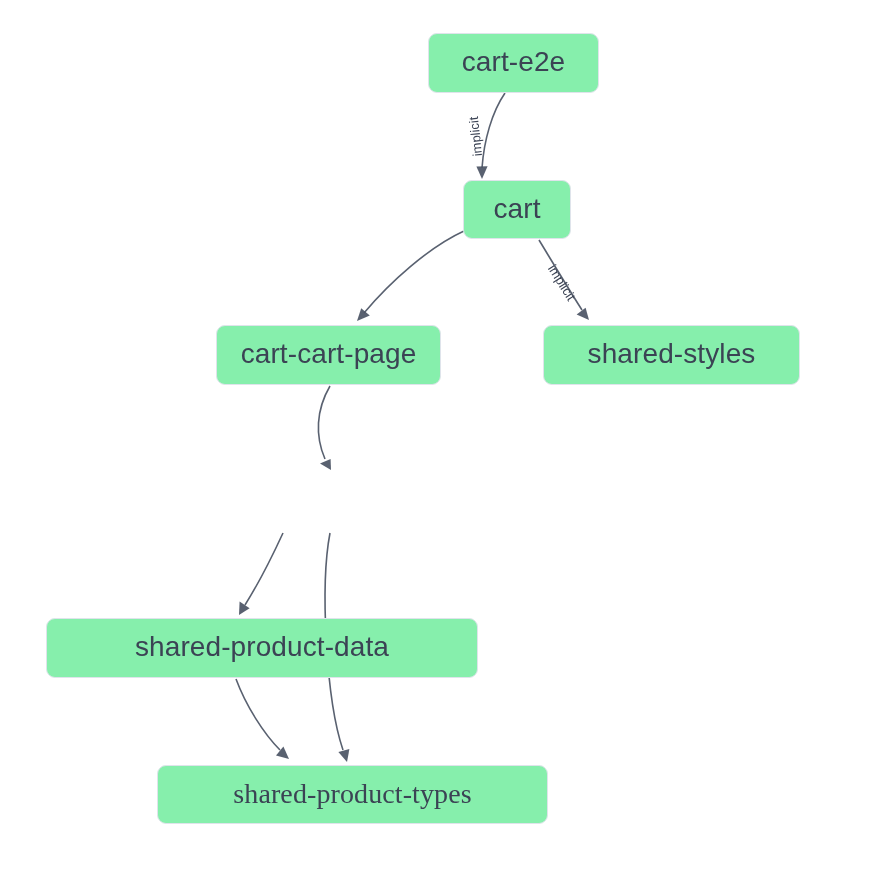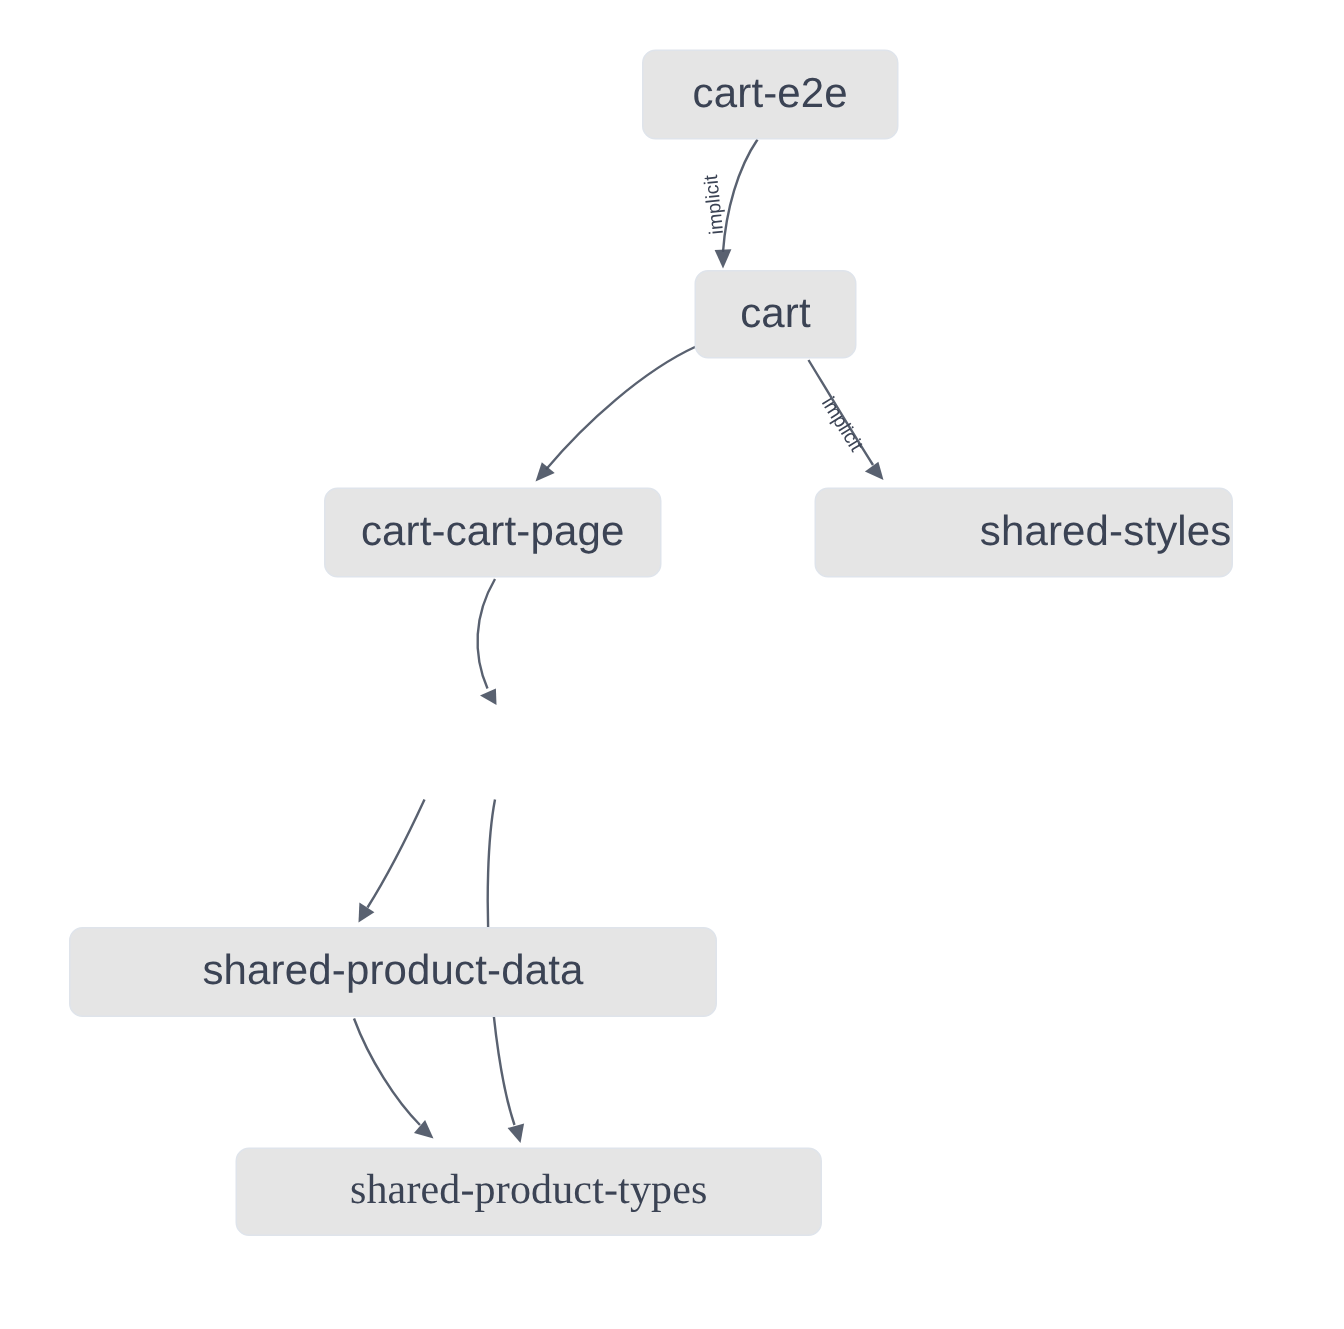--- a/index.html
+++ b/index.html
@@ -26,21 +26,21 @@
     height: 886px;
     z-index: 1;
   }
   .graph-node {
     position: absolute;
     z-index: 2;
     box-sizing: border-box;
     display: flex;
     align-items: center;
     justify-content: center;
-    background: #e5e5e5;
+    background: #86efac;
     border: 1px solid #dfe4eb;
     border-radius: 9px;
     color: #3b4354;
     font-size: 28px;
     font-weight: 400;
     letter-spacing: 0.1px;
     white-space: nowrap;
     line-height: 1;
     padding-bottom: 2px;
   }
@@ -110,21 +110,21 @@
   </div>
 
   <div class="graph-node" style="left:463px; top:180px; width:108px; height:59px;">
     <span>cart</span>
   </div>
 
   <div class="graph-node" style="left:216px; top:325px; width:225px; height:60px;">
     <span>cart-cart-page</span>
   </div>
 
-  <div class="graph-node" style="left:543px; top:325px; width:279px; height:60px;justify-content:flex-end;">
+  <div class="graph-node" style="left:543px; top:325px; width:257px; height:60px;">
     <span>shared-styles</span>
   </div>
 
 
   <div class="graph-node" style="left:46px; top:618px; width:432px; height:60px;">
     <span>shared-product-data</span>
   </div>
 
   <div class="graph-node" style="left:157px; top:765px; width:391px; height:59px;font-family:Liberation Serif, serif;">
     <span>shared-product-types</span>

